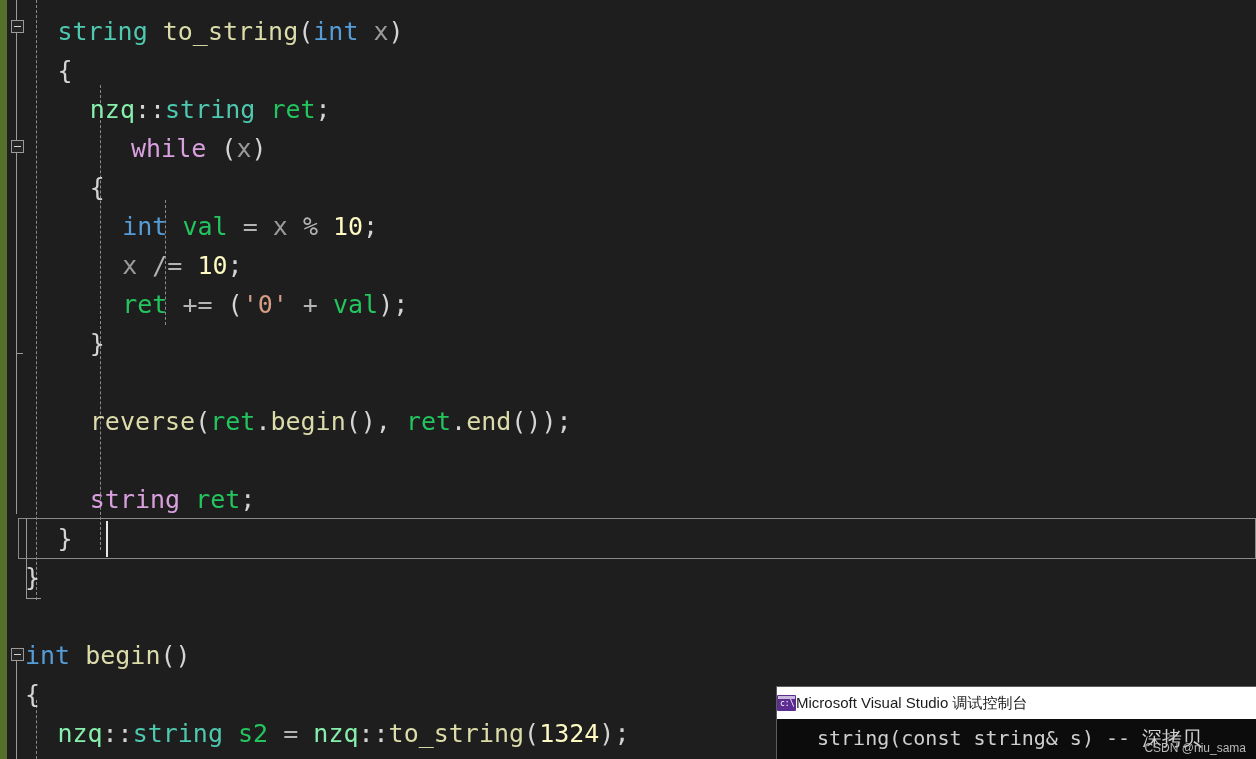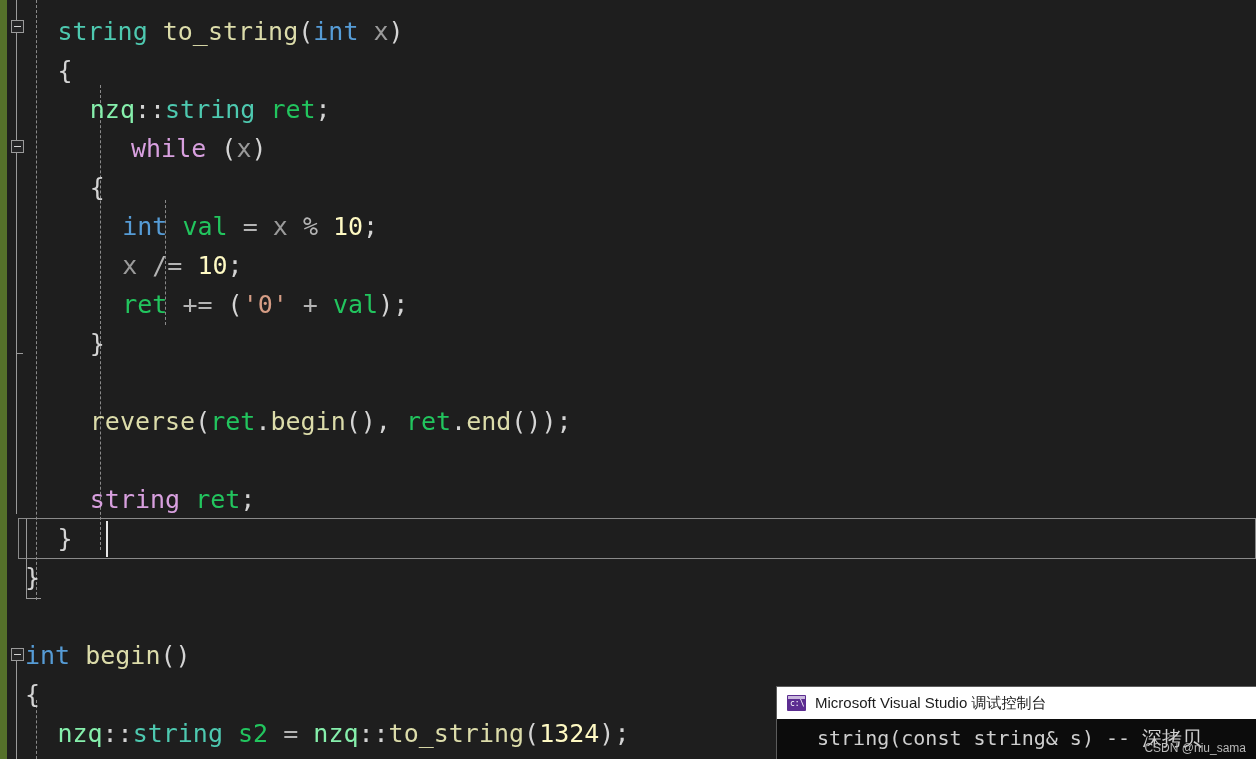--- a/index.html
+++ b/index.html
@@ -136,22 +136,20 @@
     border: 1px solid #5c5c5c;
     border-bottom: none;
     border-right: none;
     overflow: hidden;
   }
   .console-titlebar {
     height: 32px;
     background: #ffffff;
     display: flex;
     align-items: center;
-    padding-left: 10px;
-    gap: 9px;
   }
   .console-icon {
     width: 19px; height: 16px;
     background: #5c2d91;
     border-radius: 1px;
     position: relative;
     flex: none;
   }
   .console-icon::before {
     content: "";

